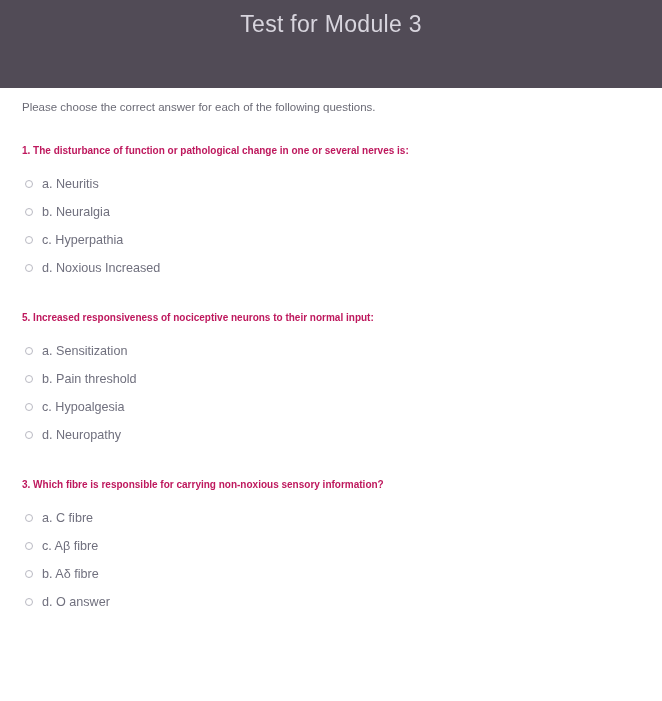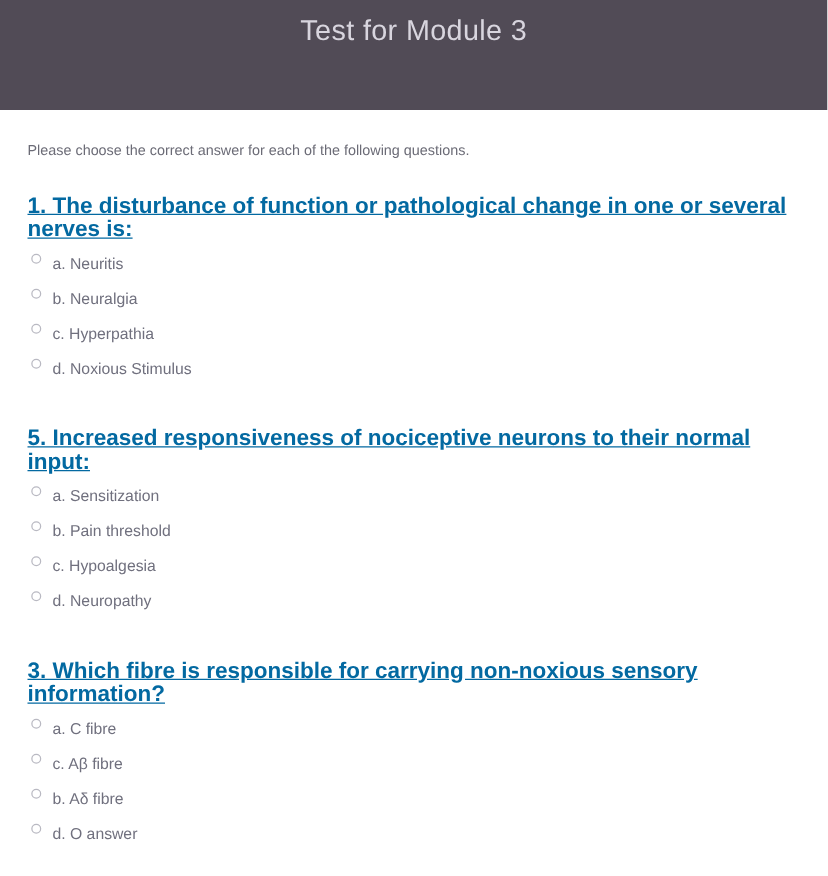--- a/index.html
+++ b/index.html
@@ -37,38 +37,37 @@
     margin: 0;
   }
   .quiz-body {
     padding: 0 22px;
     box-sizing: border-box;
   }
   .instructions {
     color: #6b6b76;
     font-size: 11.5px;
     line-height: 16px;
-    margin-top: 25px;
+    margin-top: 11px;
     margin-bottom: 0;
   }
   .question-block {
     margin-top: 26px;
   }
   .question-text {
-    color: #0369a1;
-    font-size: 18px;
+    color: #be185d;
+    font-size: 10px;
     font-weight: bold;
     line-height: 19px;
     margin: 0 0 10px 0;
     max-width: 625px;
-    text-decoration: underline;
   }
   .option-row {
     display: flex;
-    align-items: flex-start;
+    align-items: center;
     height: 28px;
   }
   .radio-dot {
     width: 8px;
     height: 8px;
     border: 1px solid #b9b9c2;
     border-radius: 50%;
     background: #ffffff;
     box-sizing: border-box;
     margin-left: 3px;
@@ -103,21 +102,21 @@
       <div class="option-row">
         <span class="radio-dot"></span>
         <span class="option-label">b. Neuralgia</span>
       </div>
       <div class="option-row">
         <span class="radio-dot"></span>
         <span class="option-label">c. Hyperpathia</span>
       </div>
       <div class="option-row">
         <span class="radio-dot"></span>
-        <span class="option-label">d. Noxious Stimulus</span>
+        <span class="option-label">d. Noxious Increased</span>
       </div>
     </div>
 
     <div class="question-block">
       <p class="question-text">5. Increased responsiveness of nociceptive neurons to their normal input:</p>
       <div class="option-row">
         <span class="radio-dot"></span>
         <span class="option-label">a. Sensitization</span>
       </div>
       <div class="option-row">

